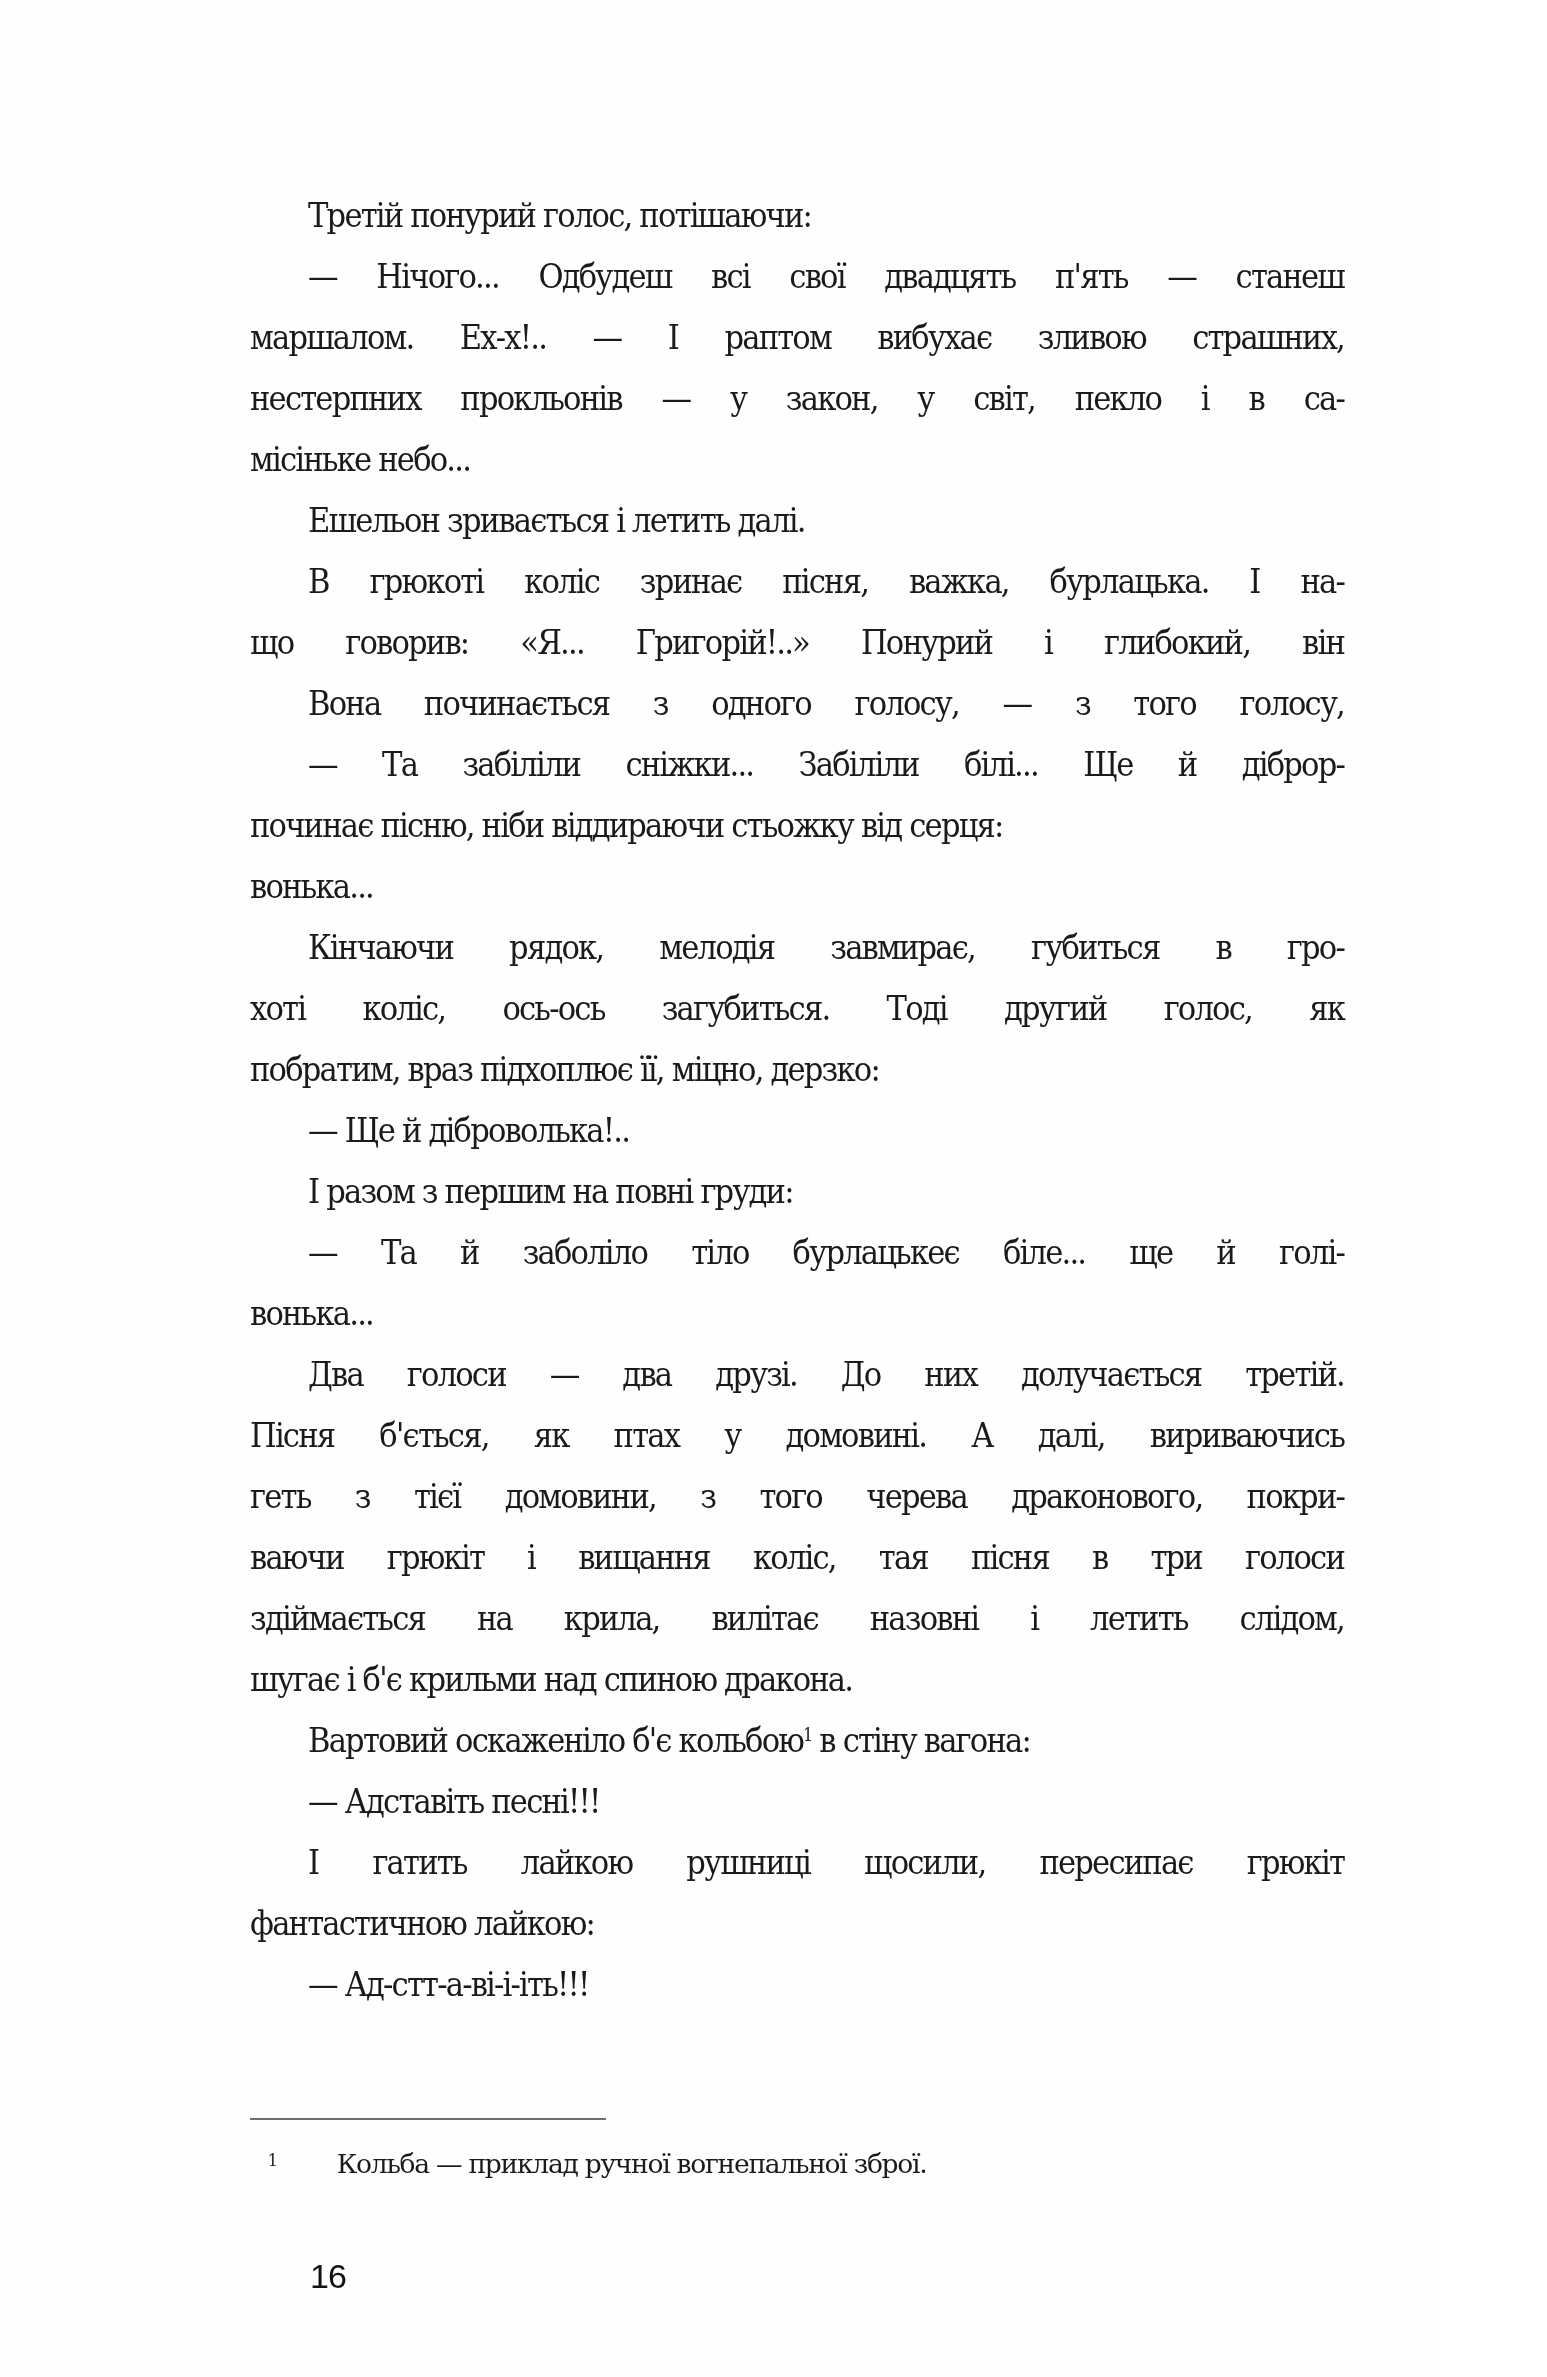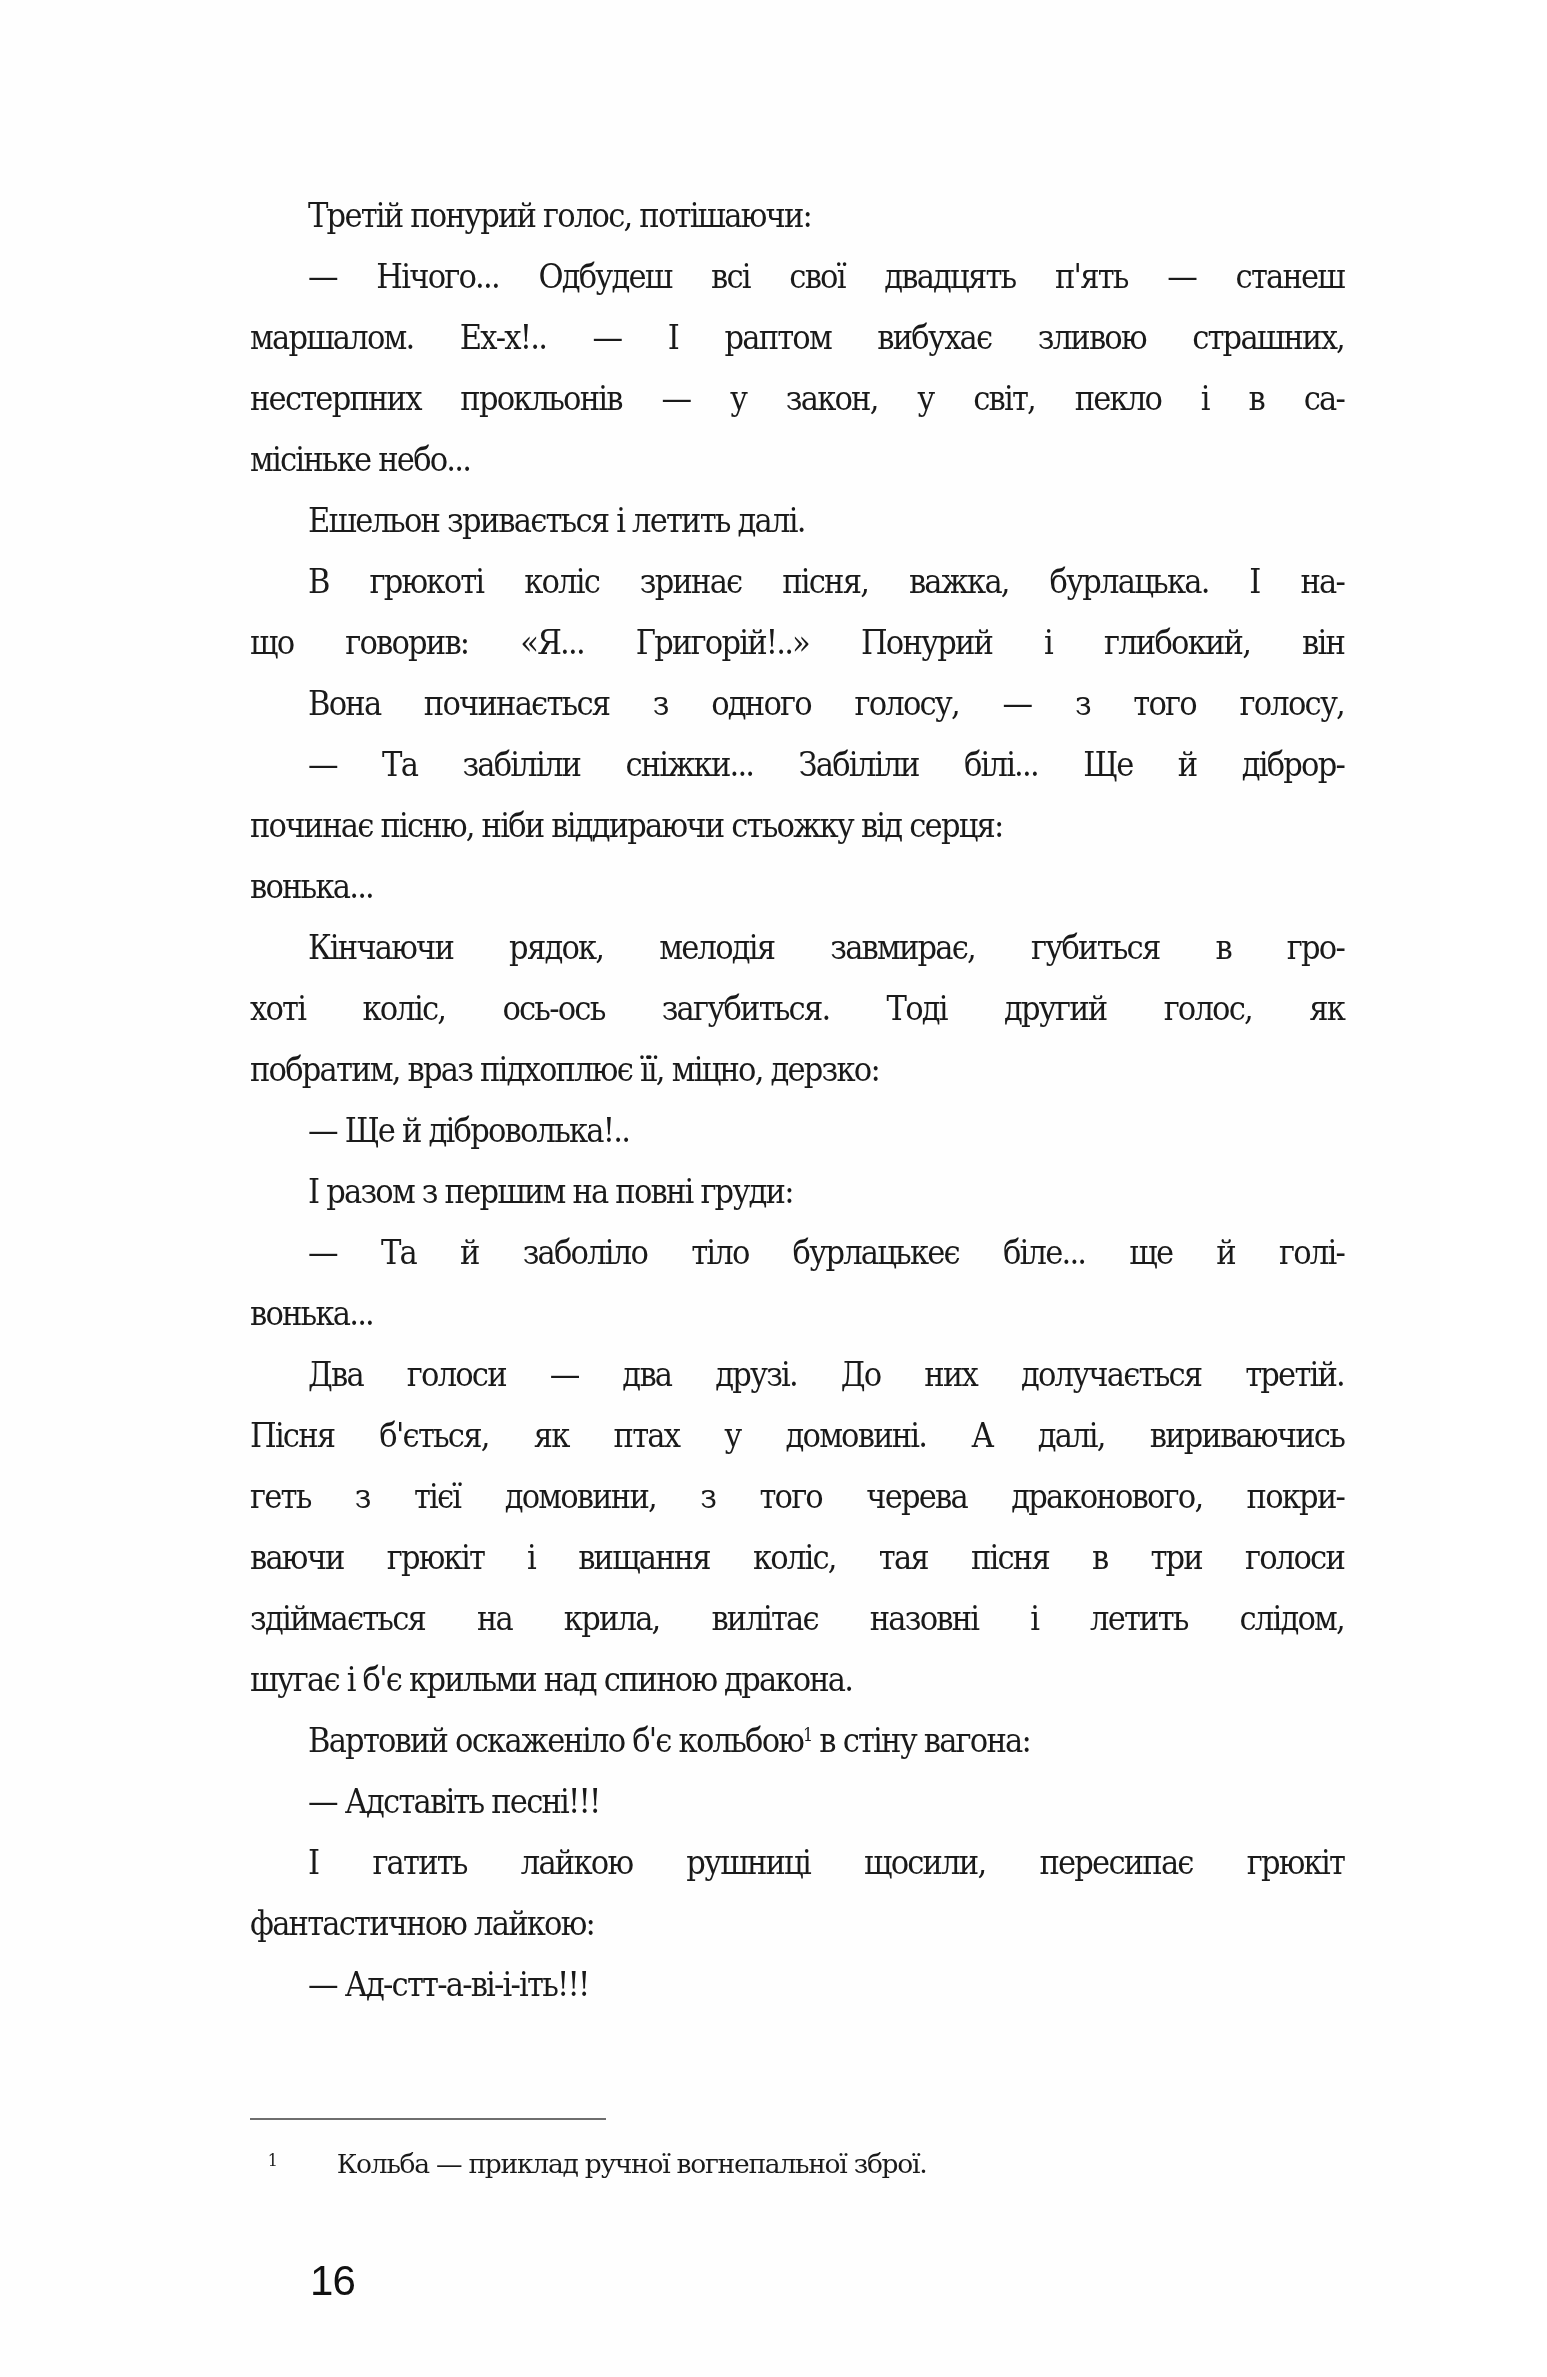--- a/index.html
+++ b/index.html
@@ -11,21 +11,21 @@
           letter-spacing:-1.8px; font-stretch:condensed; transform-origin:left center; }
   .line.justify { text-align:justify; text-align-last:justify; }
   .line.indent { padding-left:58px; }
   .line.dialog { padding-left:58px; }
   .sup { font-size:17.7px; vertical-align:top; position:relative; top:-4.8px; }
   .fn-rule { position:absolute; left:250px; top:2118px; width:356px; height:2.4px; background:#6e6e6e; }
   .footnote { position:absolute; left:263px; top:2144px; width:887px; font-size:26.6px;
               line-height:40px; letter-spacing:-1.3px; white-space:nowrap; }
   .fn-num { display:inline-block; width:69px; font-size:16px; vertical-align:top; position:relative; top:-3.2px; padding-left:4.8px; }
   .page-num { position:absolute; left:310px; top:2257px; font-family:"Liberation Sans","DejaVu Sans",sans-serif;
-              font-size:42px; color:#111; letter-spacing:-0.8px; }
+              font-size:34px; color:#111; letter-spacing:-0.8px; }
 </style>
 </head>
 <body>
 
 <div class="page">
   <div class="text-block">
     <div class="line indent">Третій понурий голос, потішаючи:</div>
     <div class="line dialog justify">— Нічого... Одбудеш всі свої двадцять п'ять — станеш</div>
     <div class="line justify">маршалом. Ех-х!.. — І раптом вибухає зливою страшних,</div>
     <div class="line justify">нестерпних прокльонів — у закон, у світ, пекло і в са-</div>

